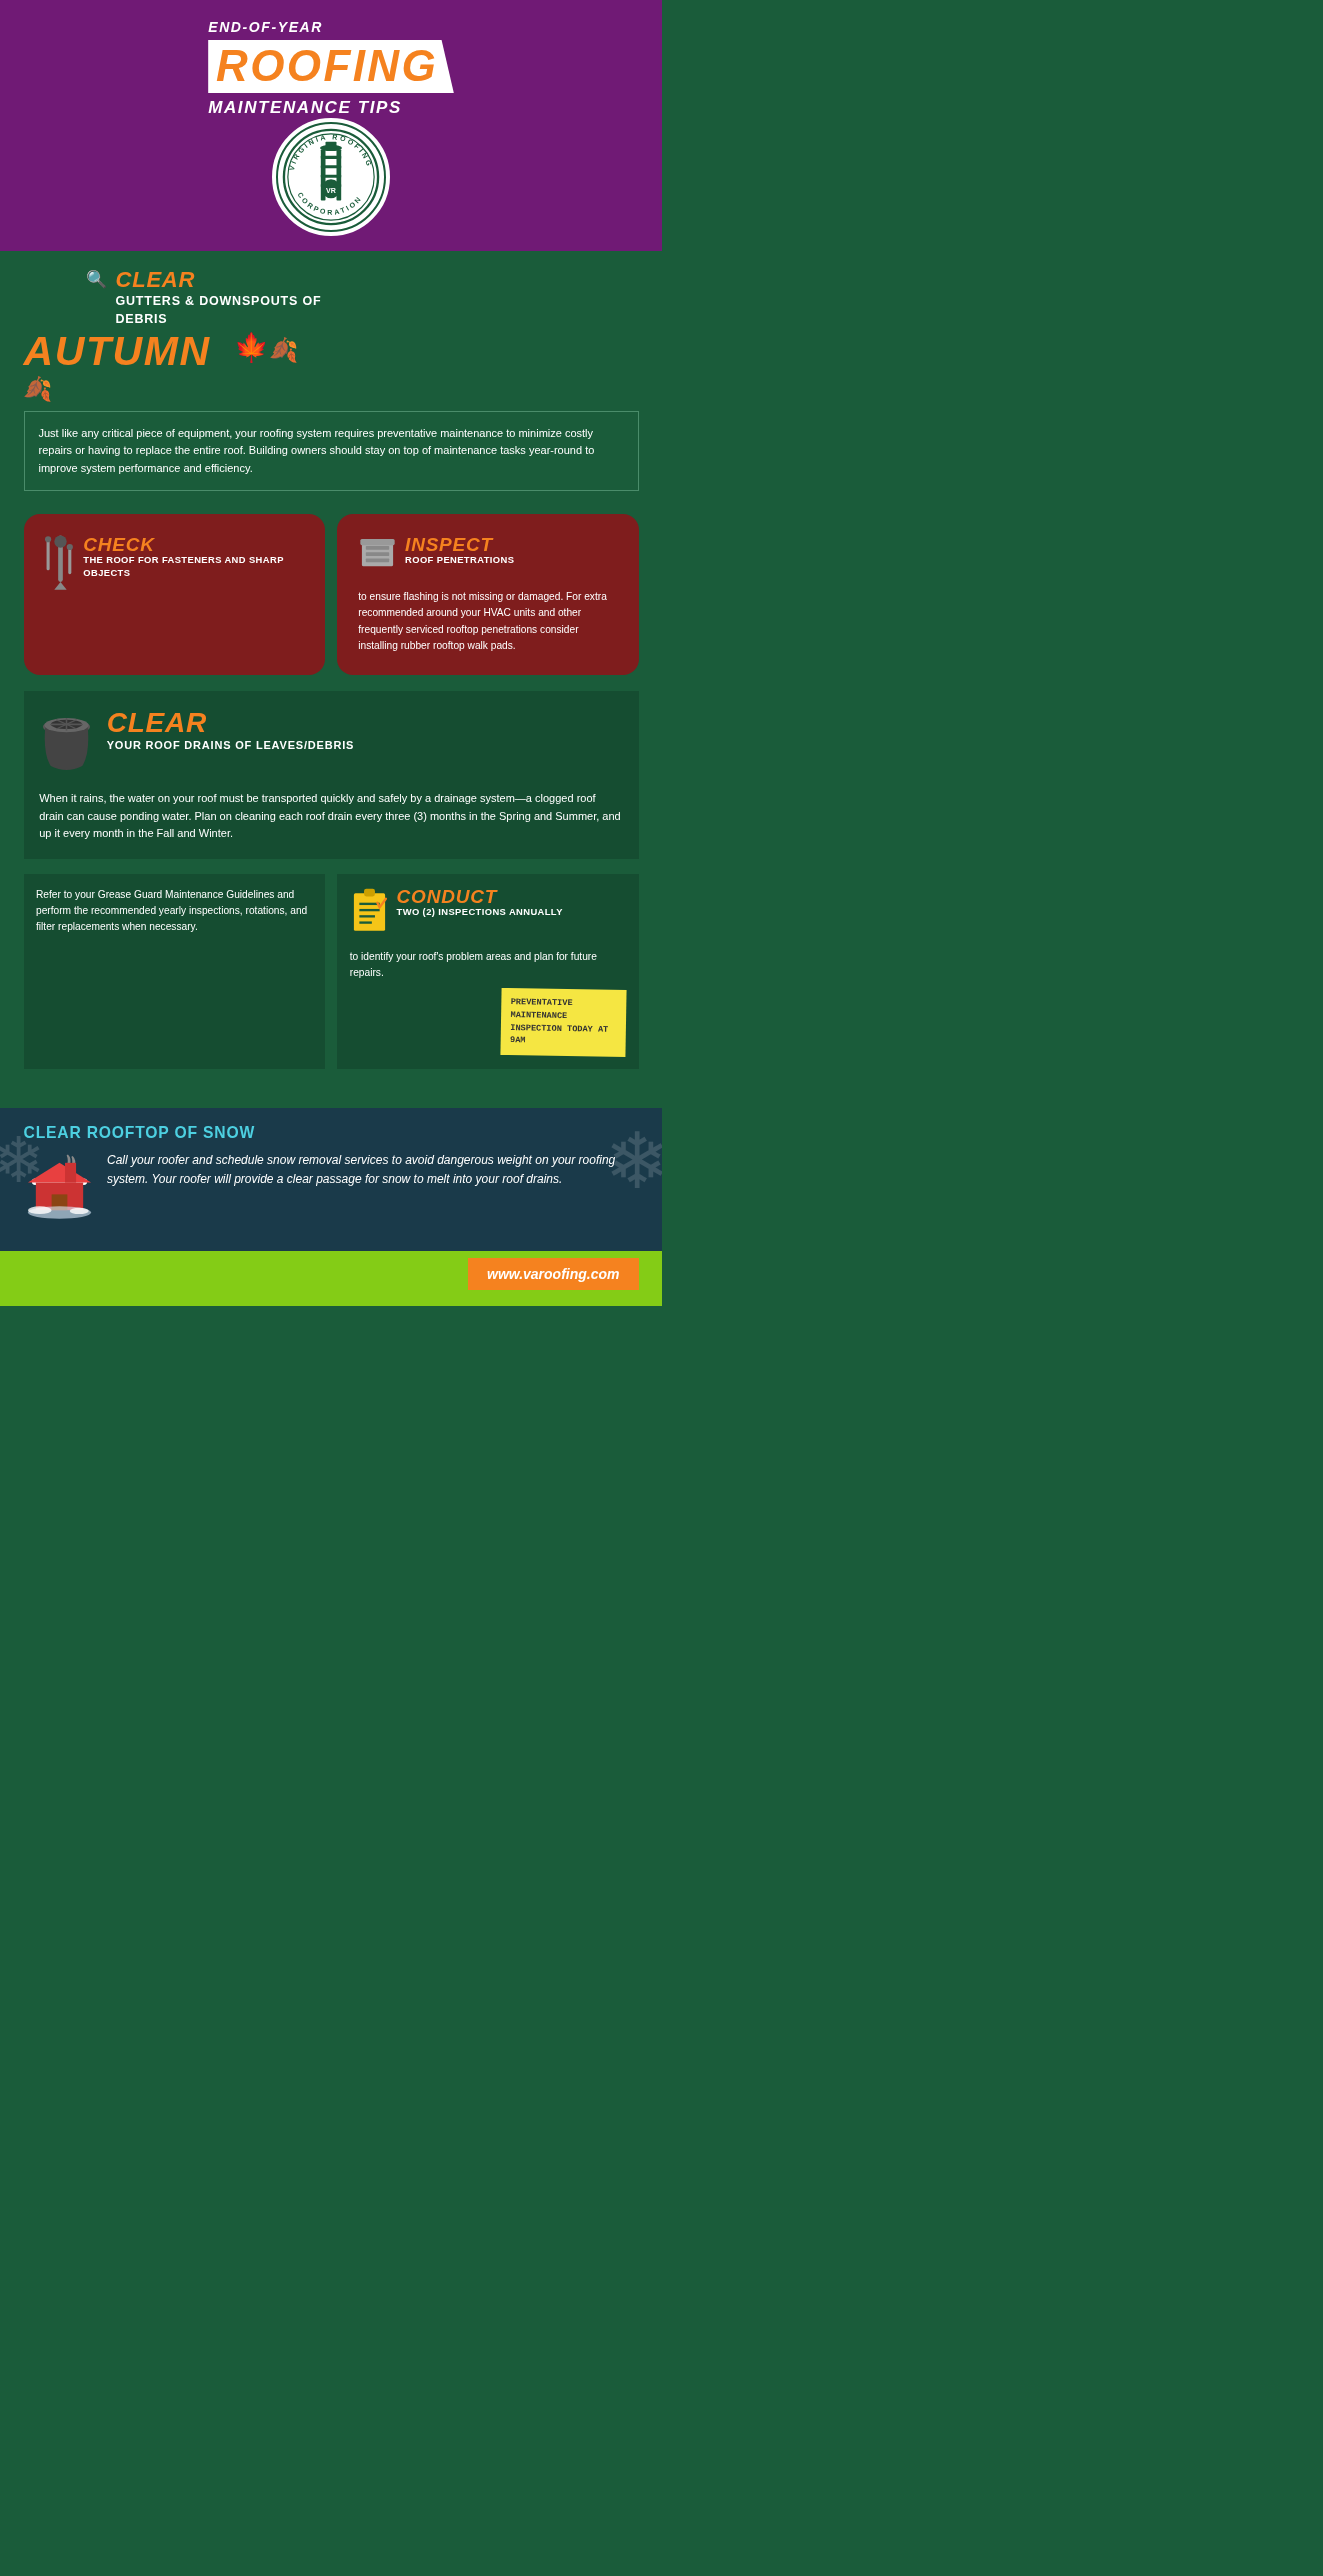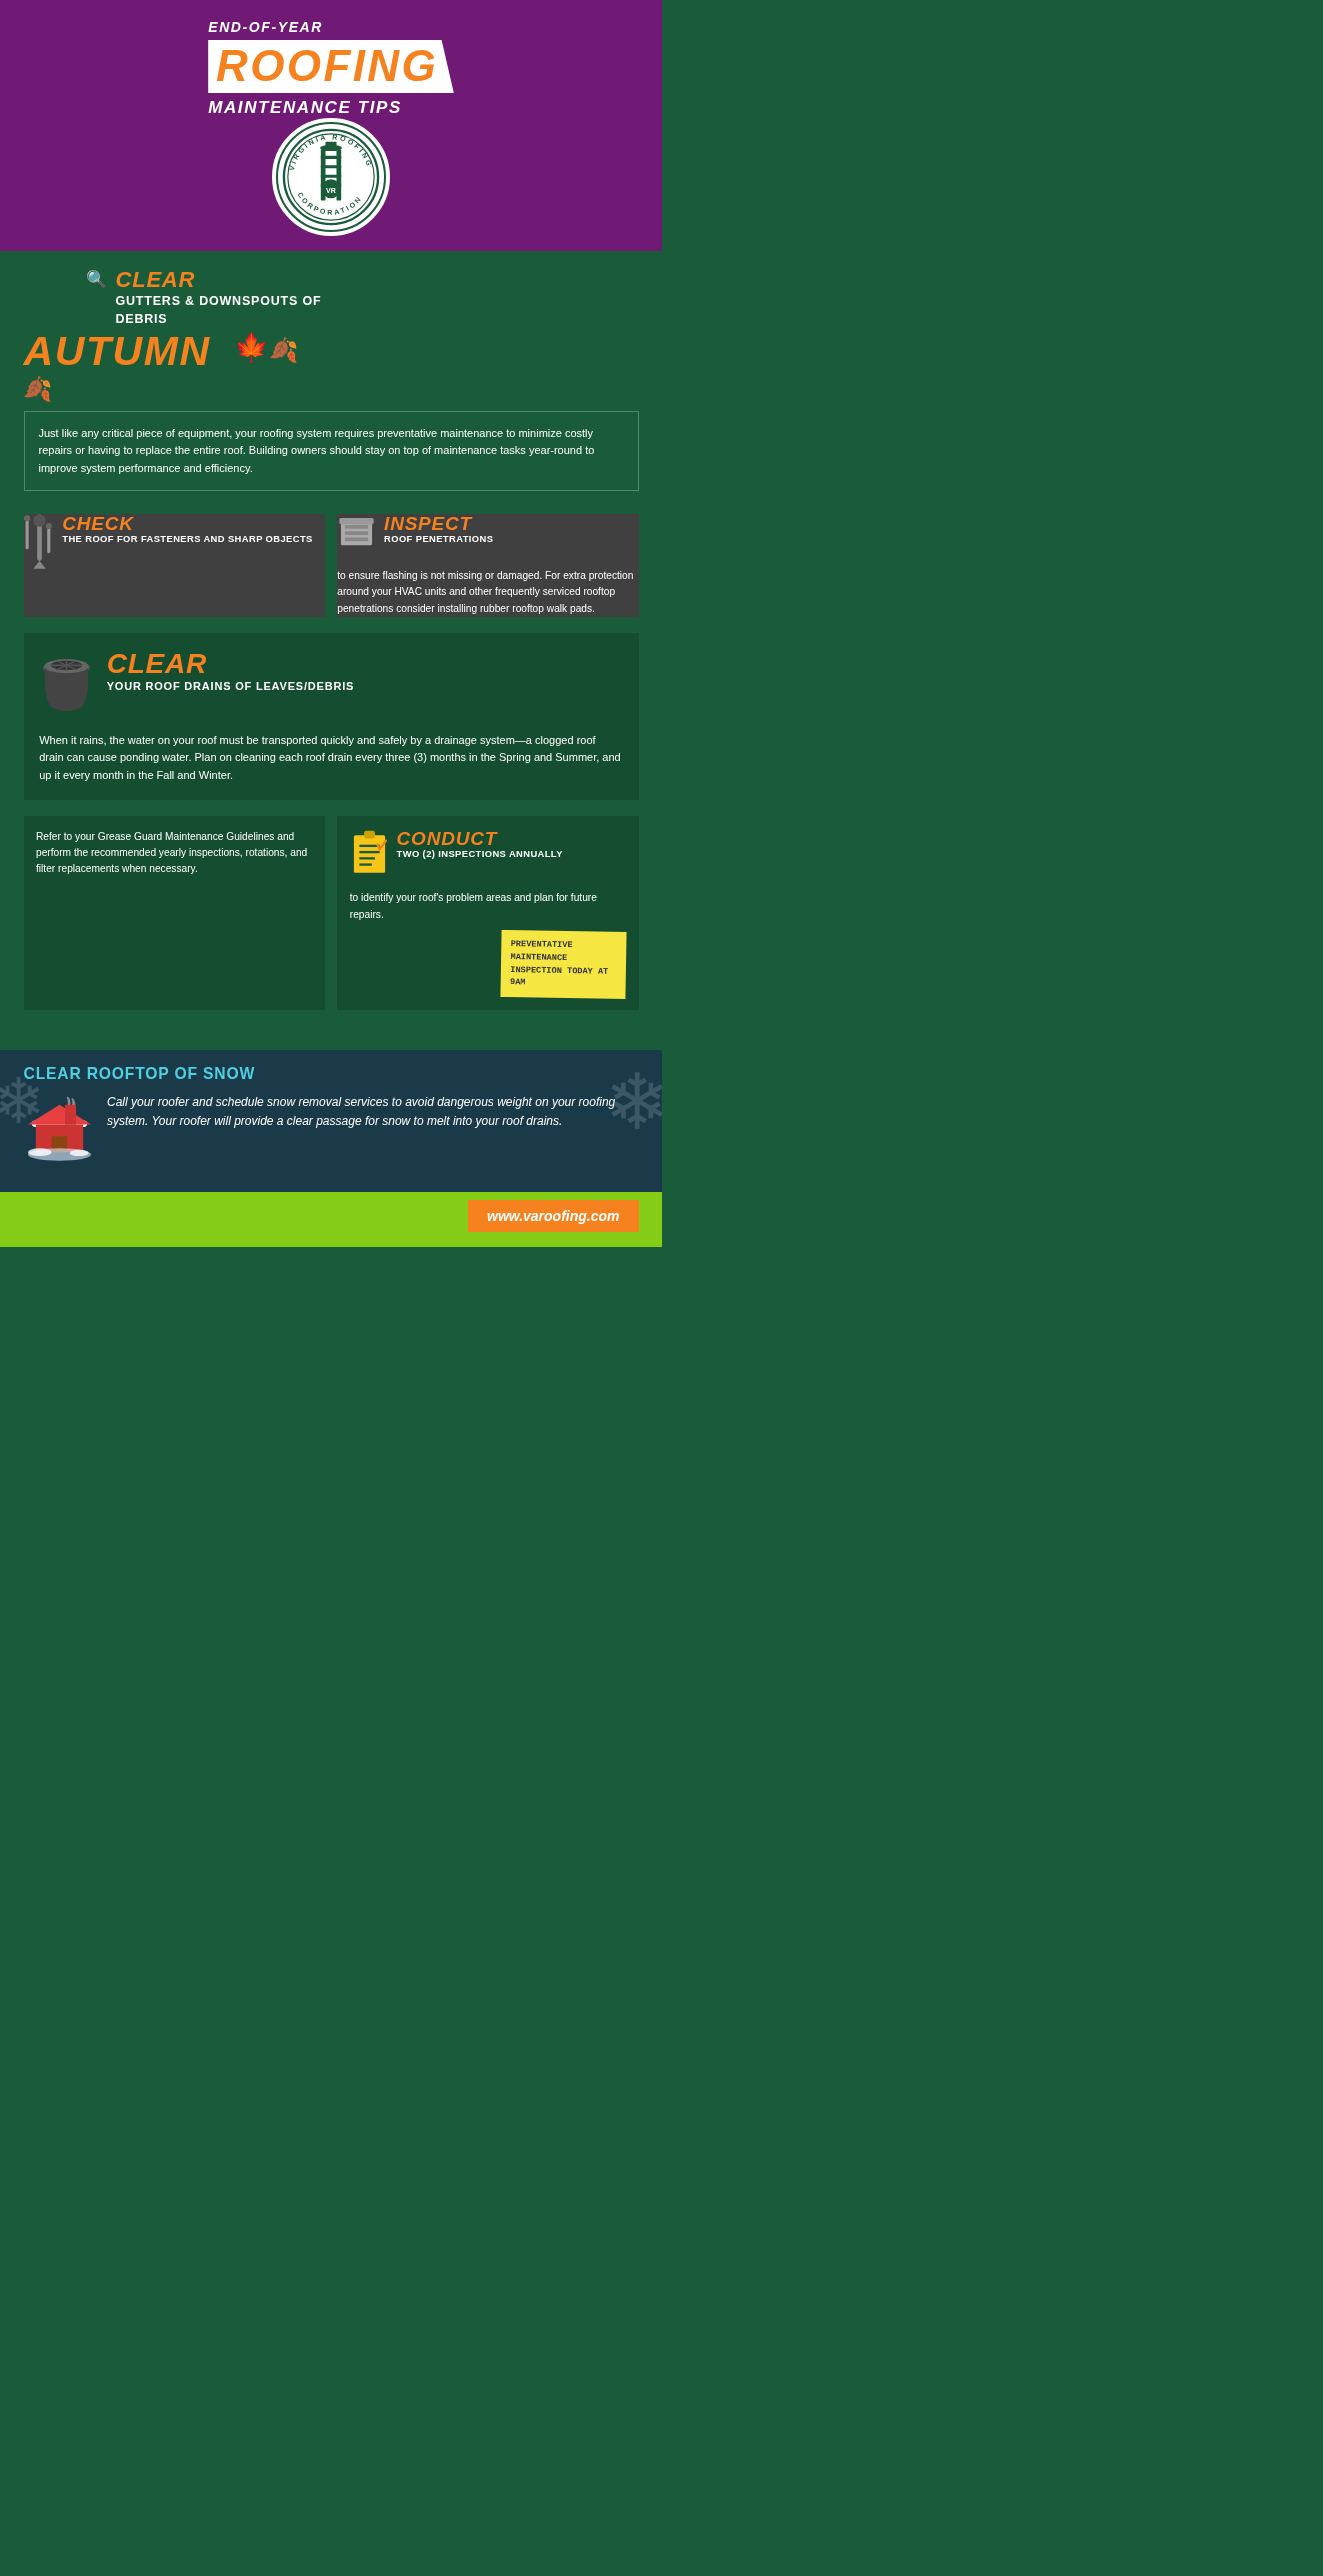--- a/index.html
+++ b/index.html
@@ -134,22 +134,23 @@
     }
 
     
     .two-col {
       display: flex;
       gap: 12.5px;
       margin-bottom: 15.7px;
     }
     .col-card {
       flex: 1;
-      background: #404040;
-      padding: 0;
+      background: #7f1d1d;
+      padding: 21px;
+      border-radius: 16px;
     }
     .card-header {
       display: flex;
       align-items: flex-start;
       margin-bottom: 7.8px;
       gap: 7.8px;
     }
     .card-icon {
       font-size: 28px;
       flex-shrink: 0;
@@ -422,21 +423,21 @@
             <rect x="10" y="22" width="30" height="5" fill="#888" rx="1"></rect>
             <rect x="10" y="30" width="30" height="5" fill="#888" rx="1"></rect>
             <rect x="3" y="5" width="44" height="8" fill="#999" rx="2"></rect>
           </svg>
         </div>
         <div class="card-title-wrap">
           <div class="card-title">INSPECT</div>
           <div class="card-title-sub">ROOF PENETRATIONS</div>
         </div>
       </div>
-      <div class="card-body">to ensure flashing is not missing or damaged. For extra protection around your HVAC units and other frequently serviced rooftop penetrations consider installing rubber rooftop walk pads.</div>
+      <div class="card-body">to ensure flashing is not missing or damaged. For extra recommended around your HVAC units and other frequently serviced rooftop penetrations consider installing rubber rooftop walk pads.</div>
     </div>
   </div>
 
   <div class="clear-drains">
     <div class="clear-drains-top">
       <div class="drain-icon">
         <svg width="55" height="63" viewBox="0 0 70 80">
           <ellipse cx="35" cy="25" rx="30" ry="10" fill="#555"></ellipse>
           <path d="M 8,25 Q 5,60 15,75 Q 35,85 55,75 Q 65,60 62,25" fill="#444"></path>
           <ellipse cx="35" cy="23" rx="28" ry="9" fill="#666"></ellipse>

